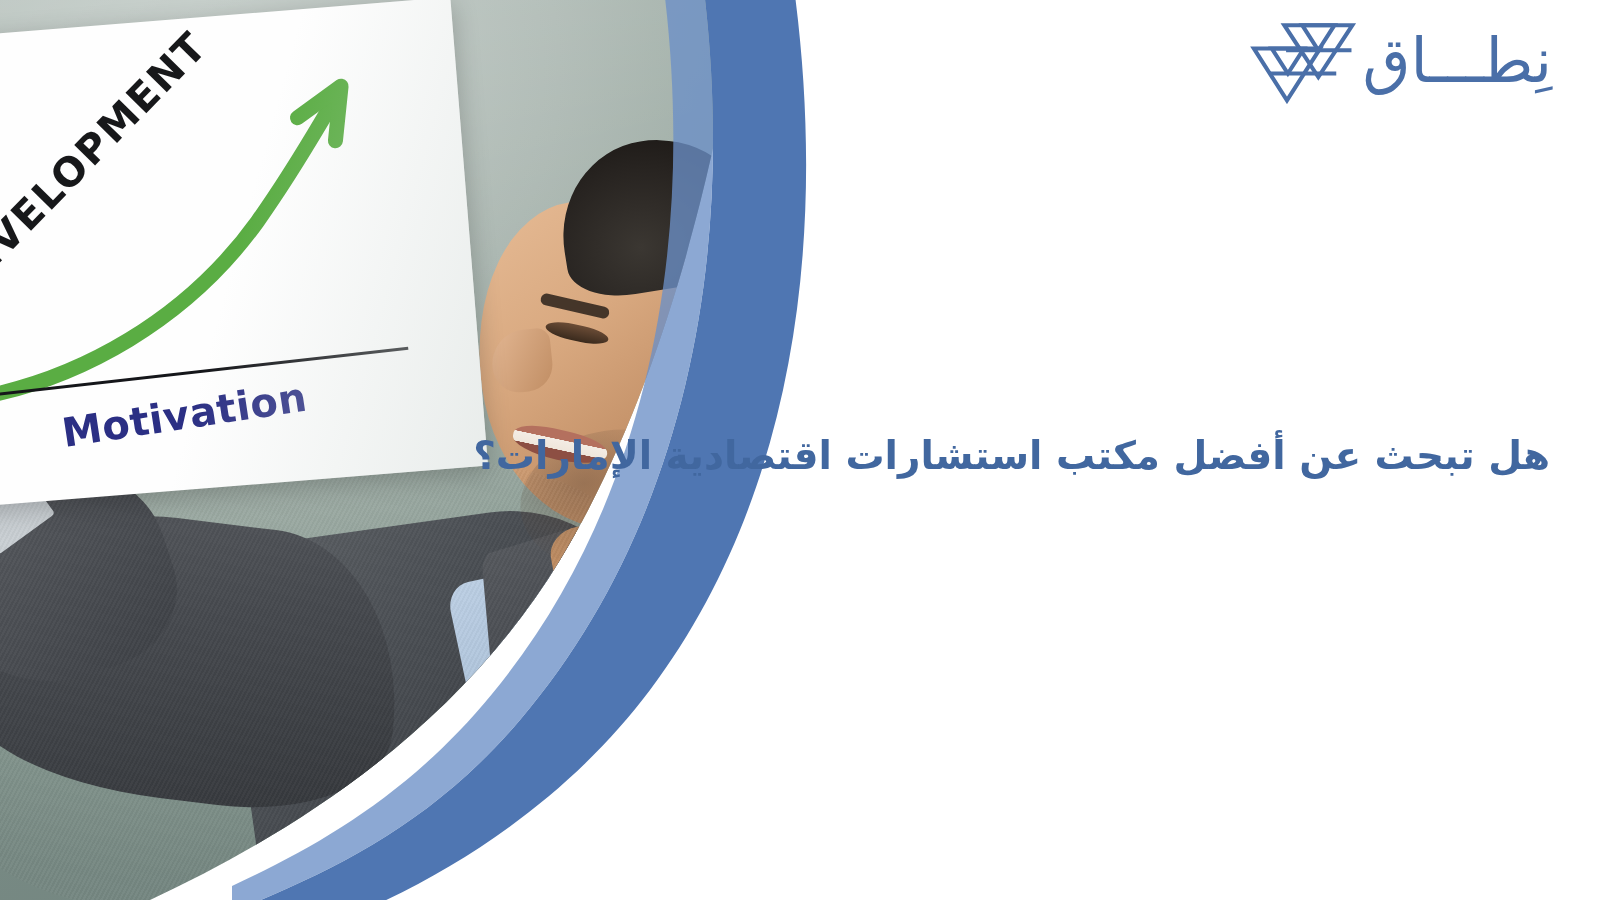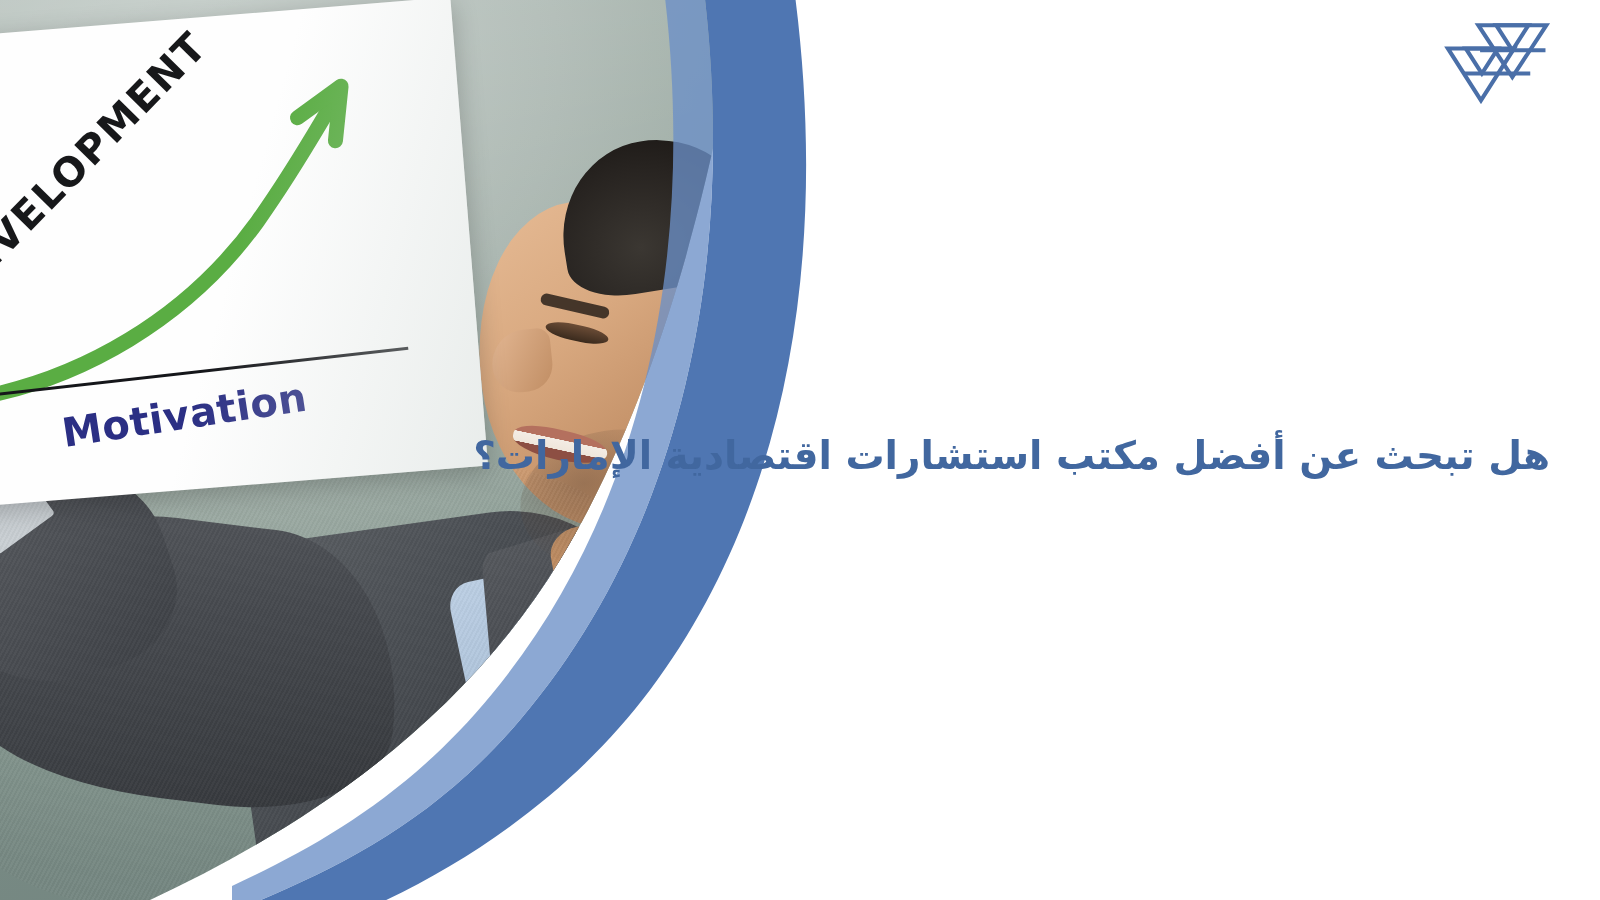--- a/index.html
+++ b/index.html
@@ -287,20 +287,21 @@
   <svg class="arc-svg" viewBox="0 0 1600 900">
 
     <path d="M700,-40 C740,240 690,520 520,720 C430,826 330,872 232,912
              L360,912 C470,864 575,790 650,690 C800,490 830,220 790,-40 Z" fill="#4f76b2"></path>
 
     <path d="M660,-40 C700,230 652,500 492,694 C410,794 318,846 232,886
              L232,912 C330,872 430,826 520,720 C690,520 740,240 700,-40 Z" fill="#6b8fc7" opacity="0.78"></path>
   </svg>
 
   <div class="logo">
+    <span class="logo-word">نِطـــاق</span>
     <svg class="logo-mark" viewBox="0 0 120 96">
       <g fill="none" stroke="#4a6fa8" stroke-width="4.5" stroke-linejoin="miter">
 
         <path d="M4,34 L78,34 L41,92 Z"></path>
 
         <path d="M38,8 L114,8 L76,66 Z"></path>
 
         <path d="M24,34 L60,34 L42,62 Z"></path>
 
         <path d="M58,8 L94,8 L76,36 Z"></path>

